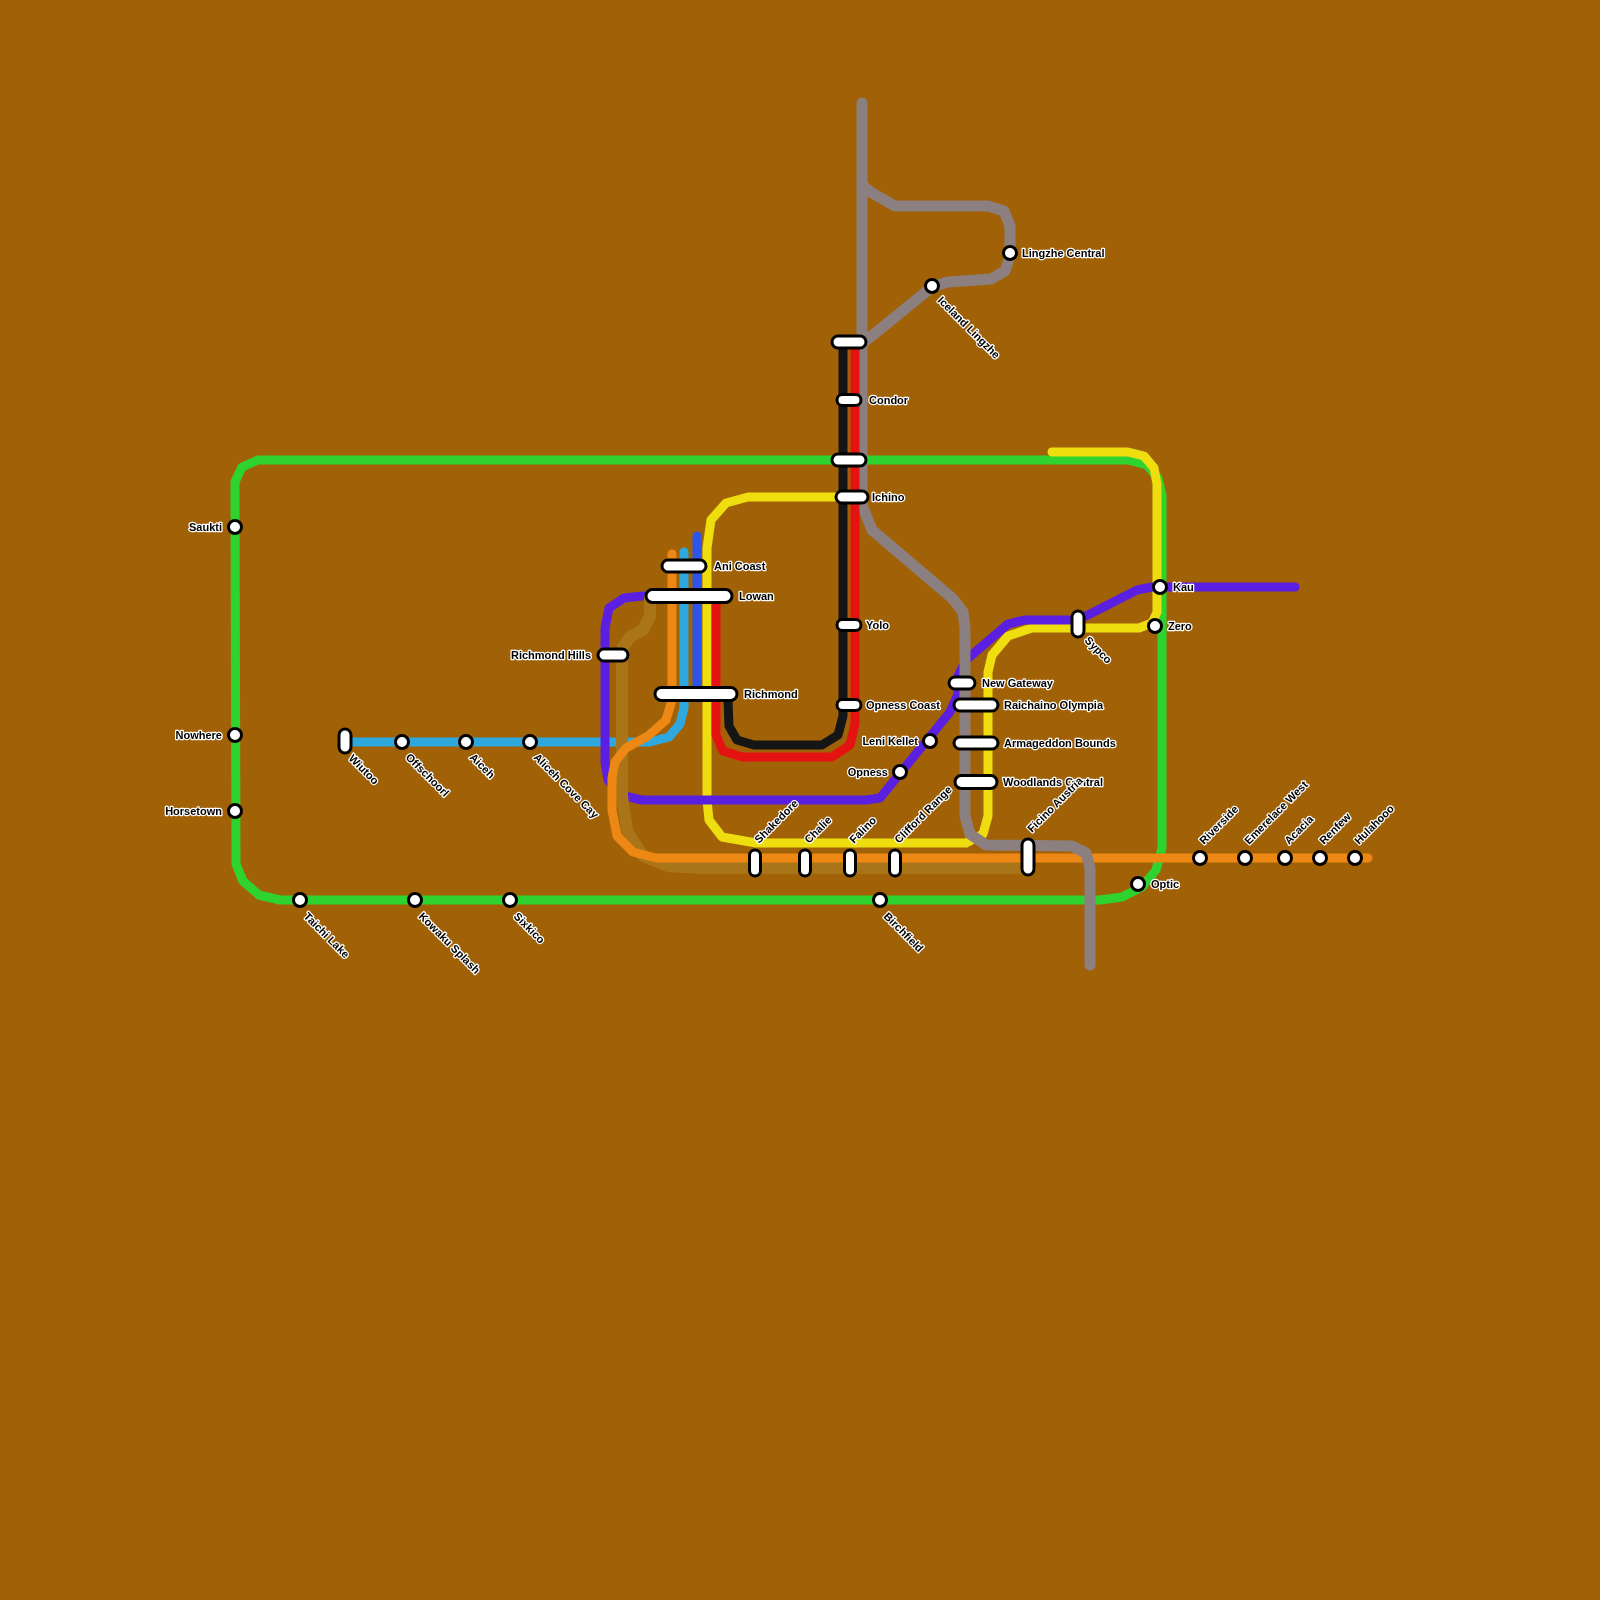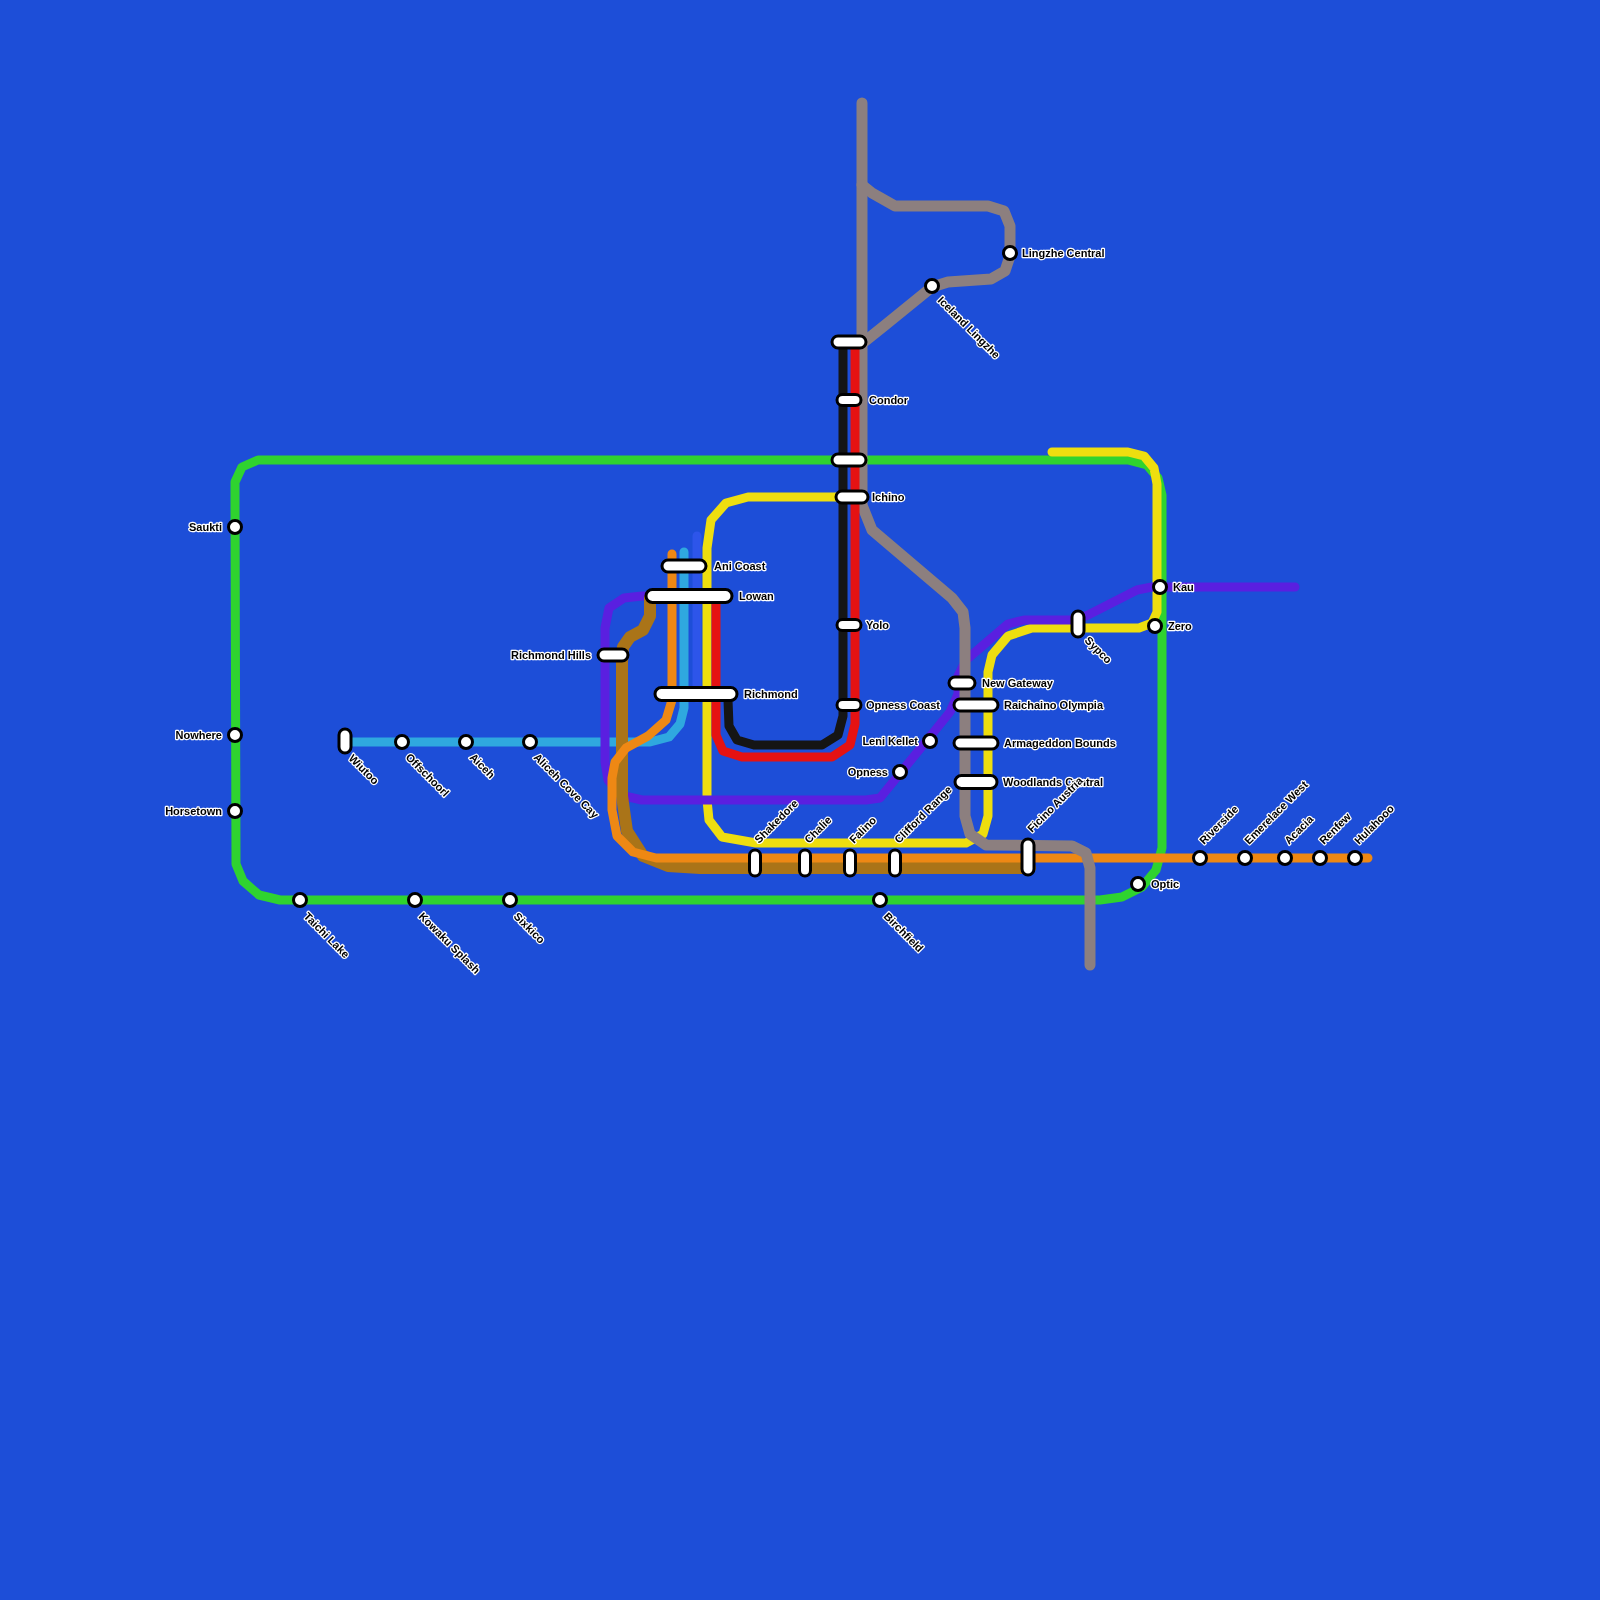--- a/index.html
+++ b/index.html
@@ -3,21 +3,21 @@
 <meta charset="utf-8">
 <style>
   html, body {
     margin: 0;
     padding: 0;
     background: #ffffff;
   }
   .map-wrap {
     width: 1600px;
     height: 1600px;
-    background: #1d4ed8;
+    background: #a16207;
     position: relative;
     overflow: hidden;
   }
   svg text {
     font-family: "Liberation Sans", sans-serif;
     font-size: 11px;
     font-weight: bold;
     fill: #000000;
     paint-order: stroke;
     stroke: #ffffff;

